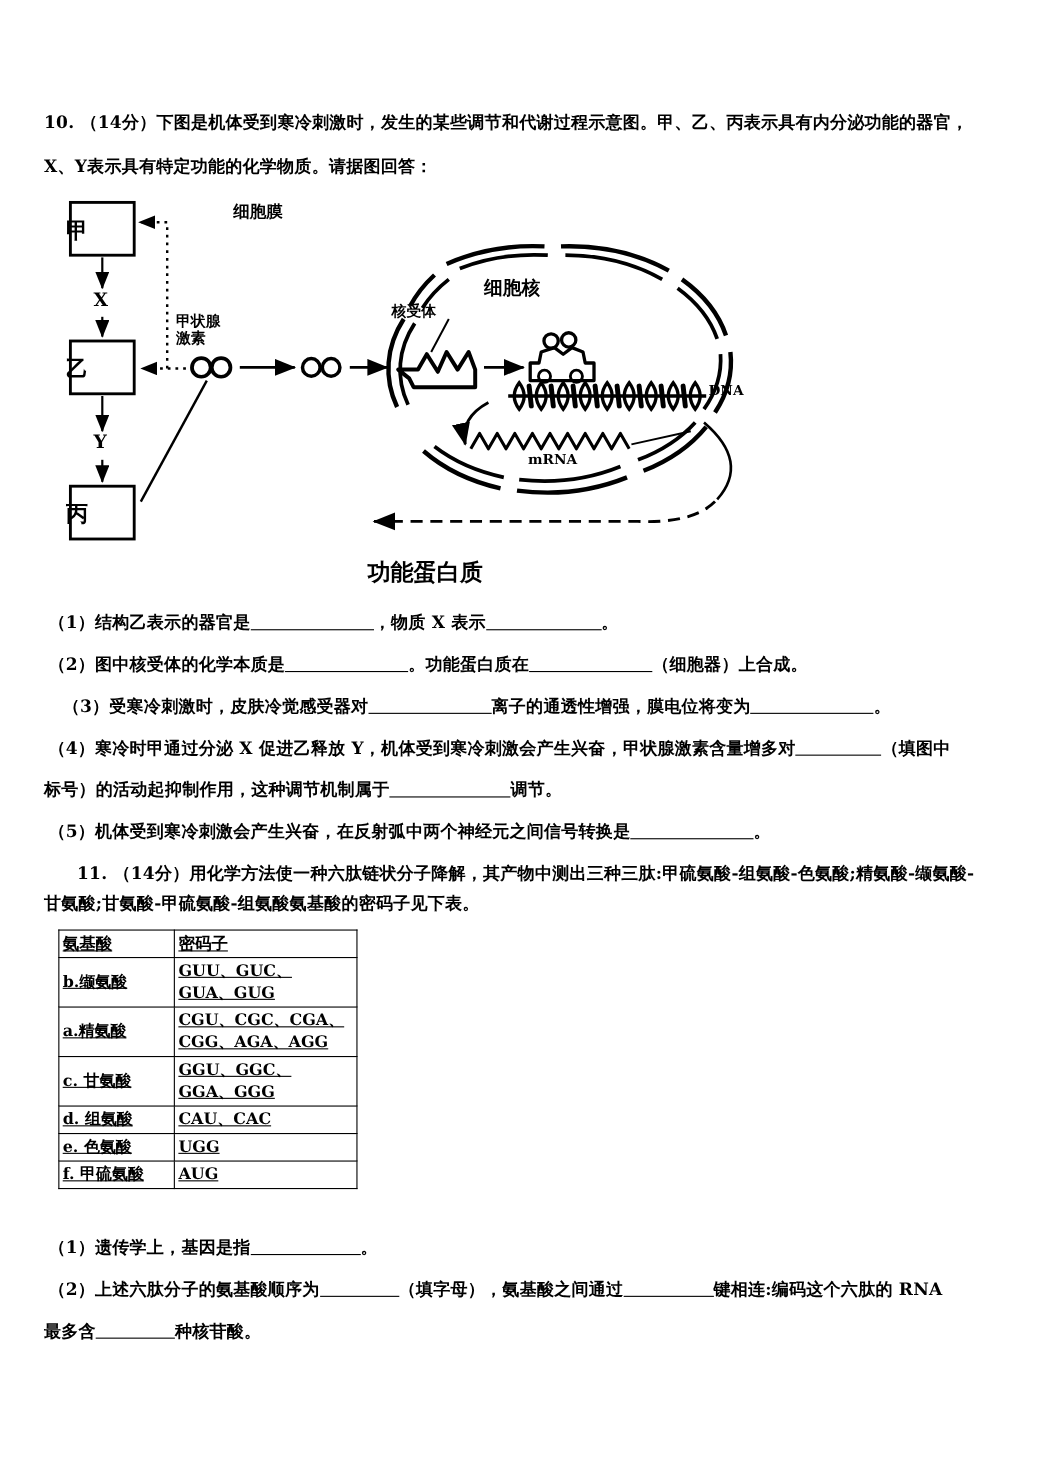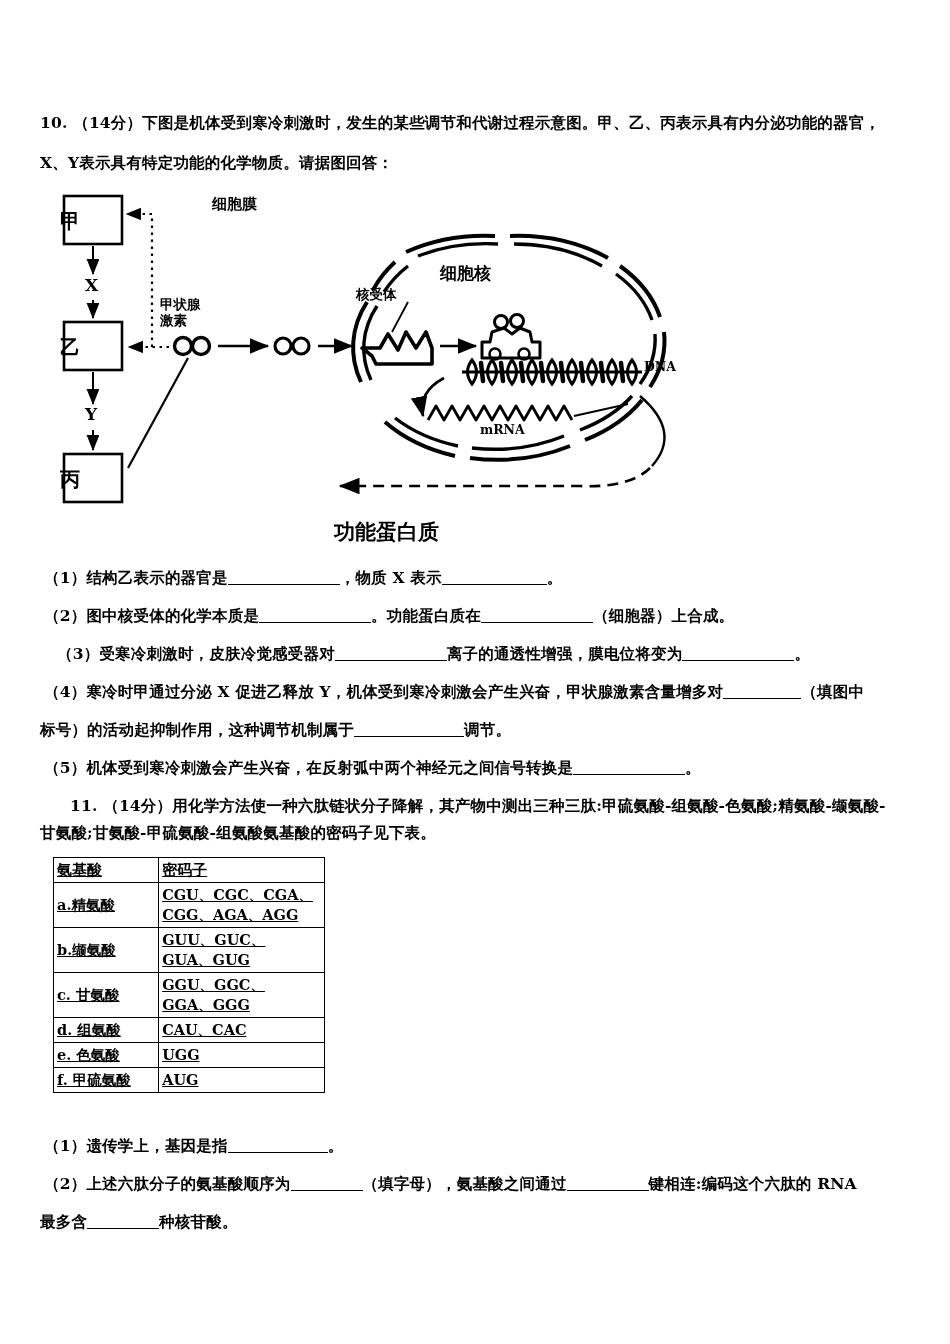--- a/index.html
+++ b/index.html
@@ -10,21 +10,21 @@
   body {
     width: 950px;
     height: 1344px;
     position: relative;
     font-family: "DejaVu Serif", "Liberation Serif", serif;
     color: #000000;
     overflow: hidden;
   }
   .page {
     position: absolute;
-    left: 0; top: 16px;
+    left: 0; top: 4px;
     width: 950px;
     height: 1096px;
   }
 
   
   .qline {
     position: absolute;
     font-size: 15.5px;
     line-height: 22px;
     letter-spacing: 0.2px;
@@ -259,34 +259,34 @@
     <span>甘氨酸;甘氨酸-甲硫氨酸-组氨酸氨基酸的密码子见下表。</span>
   </div>
 
   <table id="codon-table">
     <tbody>
       <tr>
         <th class="aa">氨基酸</th>
         <th class="cd">密码子</th>
       </tr>
       <tr>
+        <td class="aa">b.缬氨酸</td>
+        <td class="cd">
+          <div>GUU、GUC、</div>
+          <div>GUA、GUG</div>
+        </td>
+      </tr>
+      <tr>
         <td class="aa">a.精氨酸</td>
         <td class="cd">
           <div>CGU、CGC、CGA、</div>
           <div>CGG、AGA、AGG</div>
         </td>
       </tr>
       <tr>
-        <td class="aa">b.缬氨酸</td>
-        <td class="cd">
-          <div>GUU、GUC、</div>
-          <div>GUA、GUG</div>
-        </td>
-      </tr>
-      <tr>
         <td class="aa">c. 甘氨酸</td>
         <td class="cd">
           <div>GGU、GGC、</div>
           <div>GGA、GGG</div>
         </td>
       </tr>
       <tr>
         <td class="aa">d. 组氨酸</td>
         <td class="cd">CAU、CAC</td>
       </tr>

